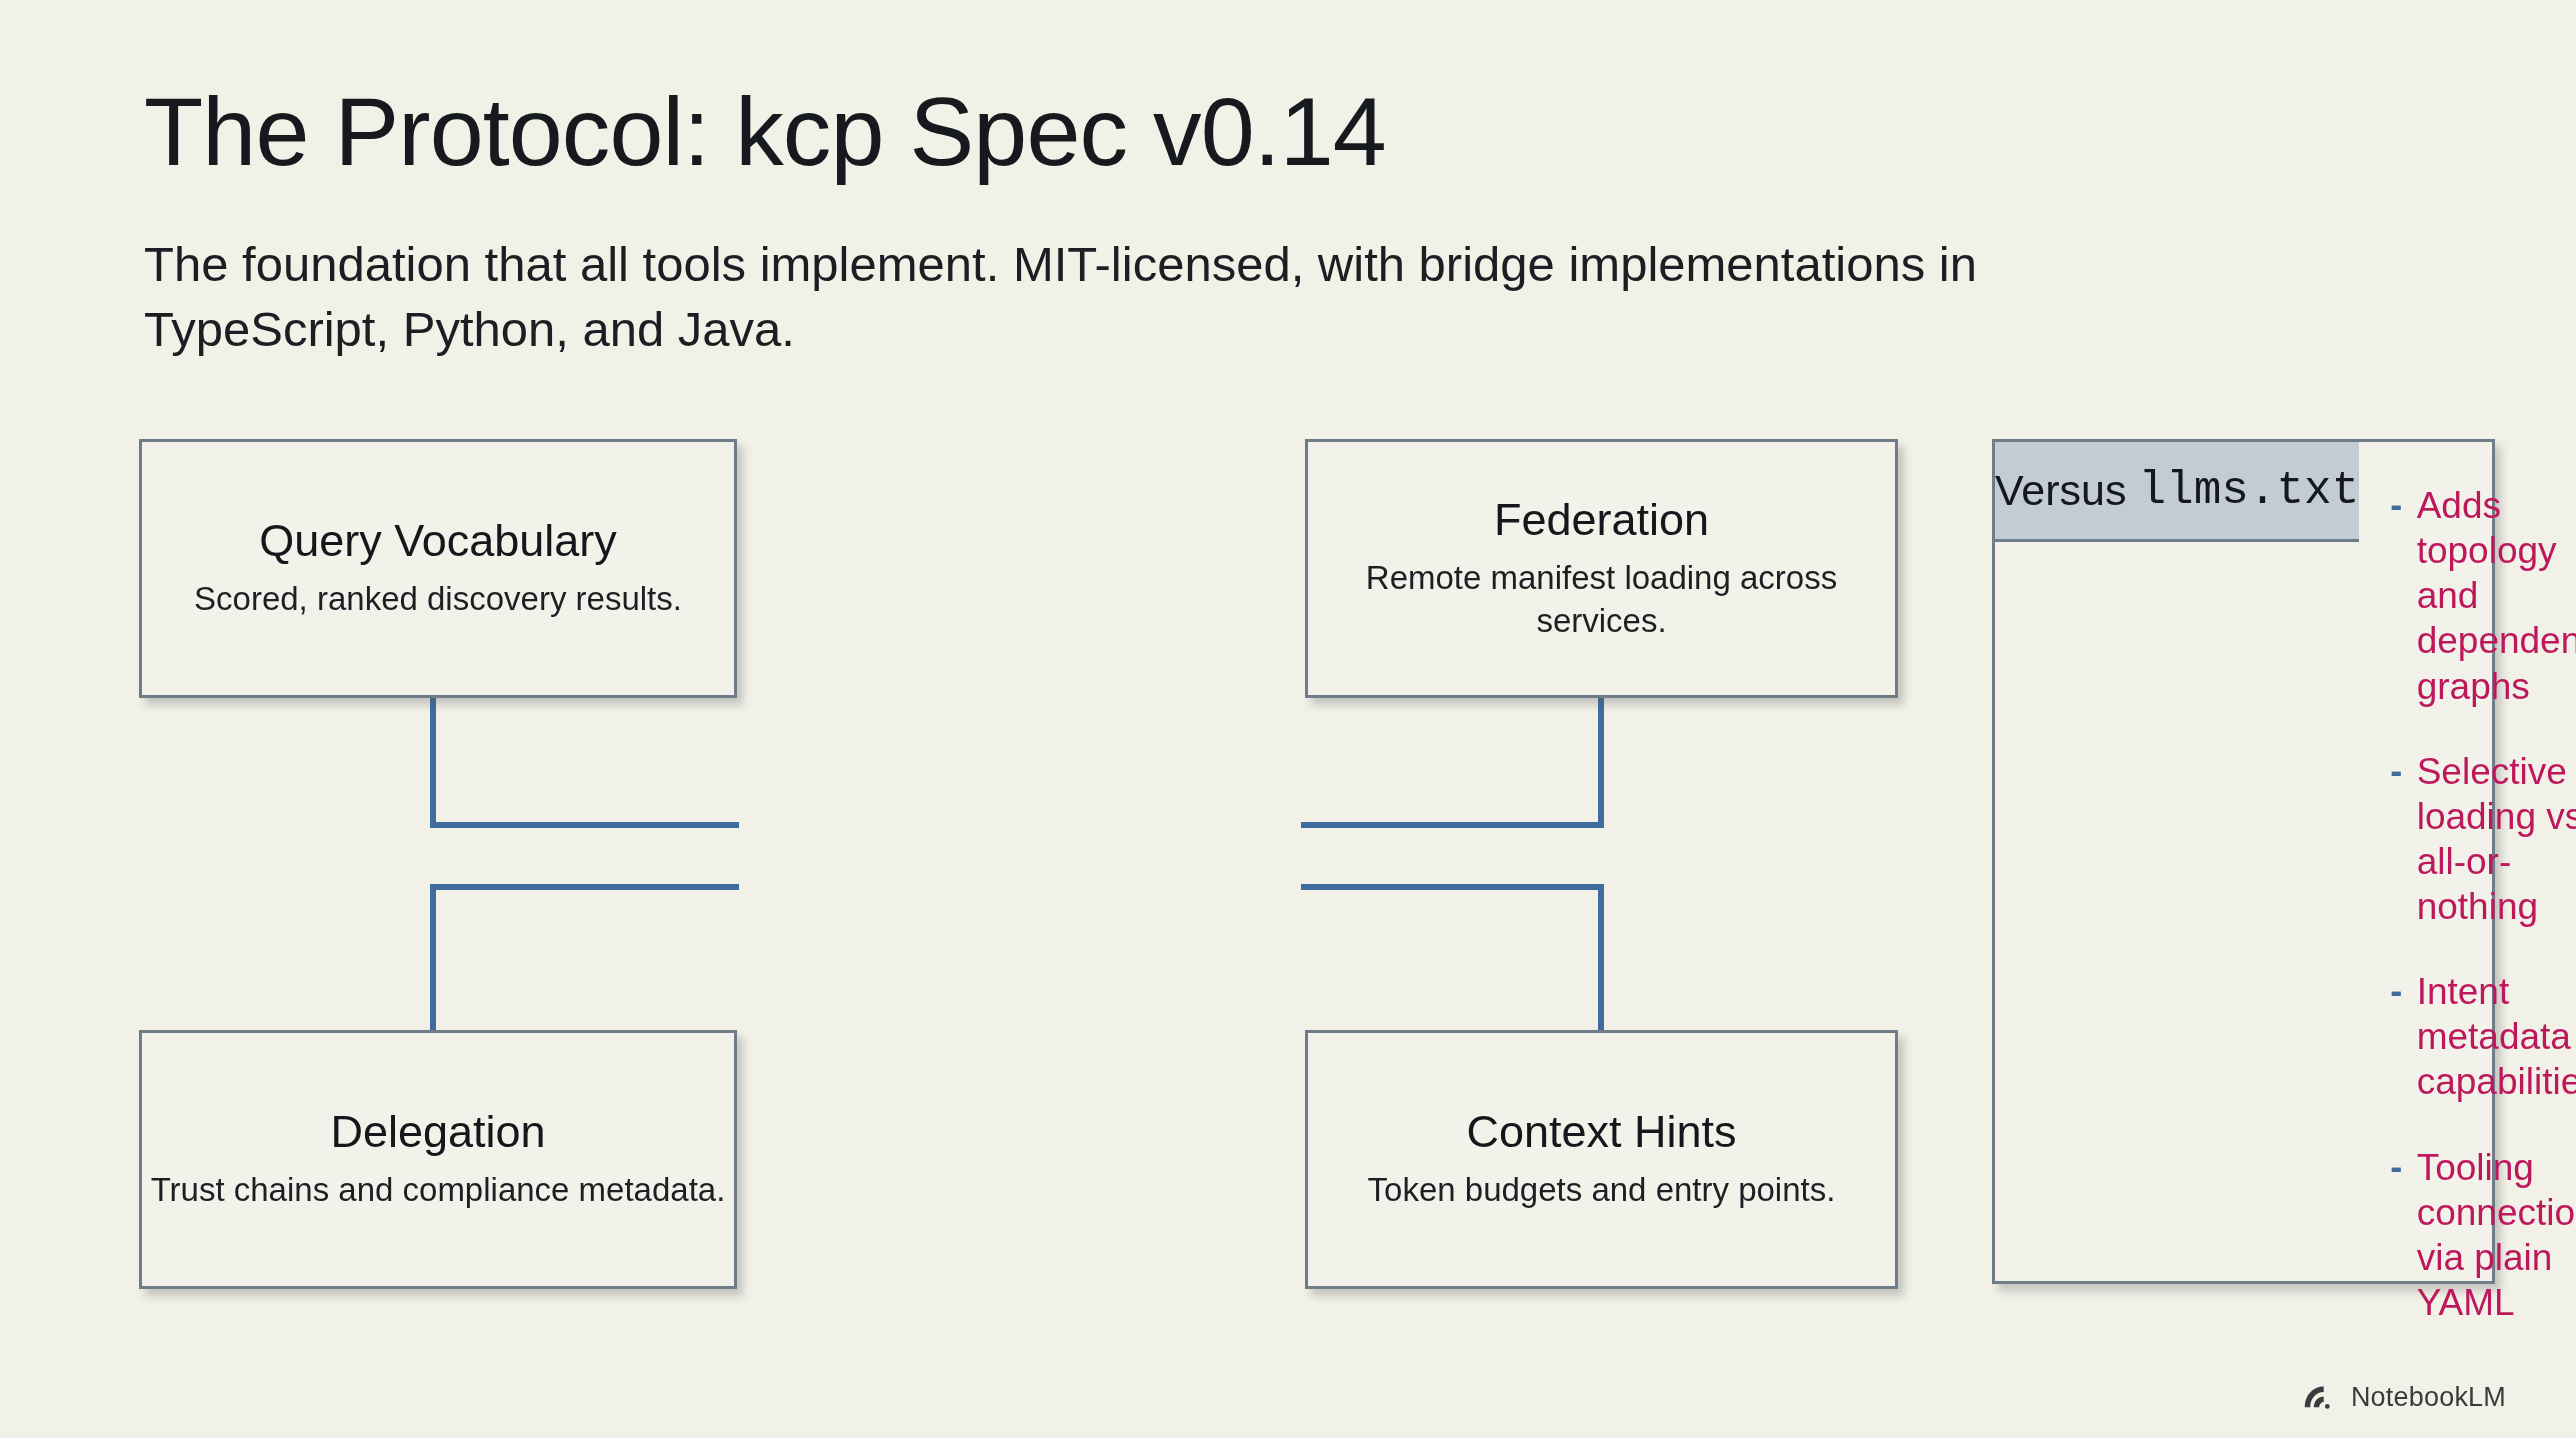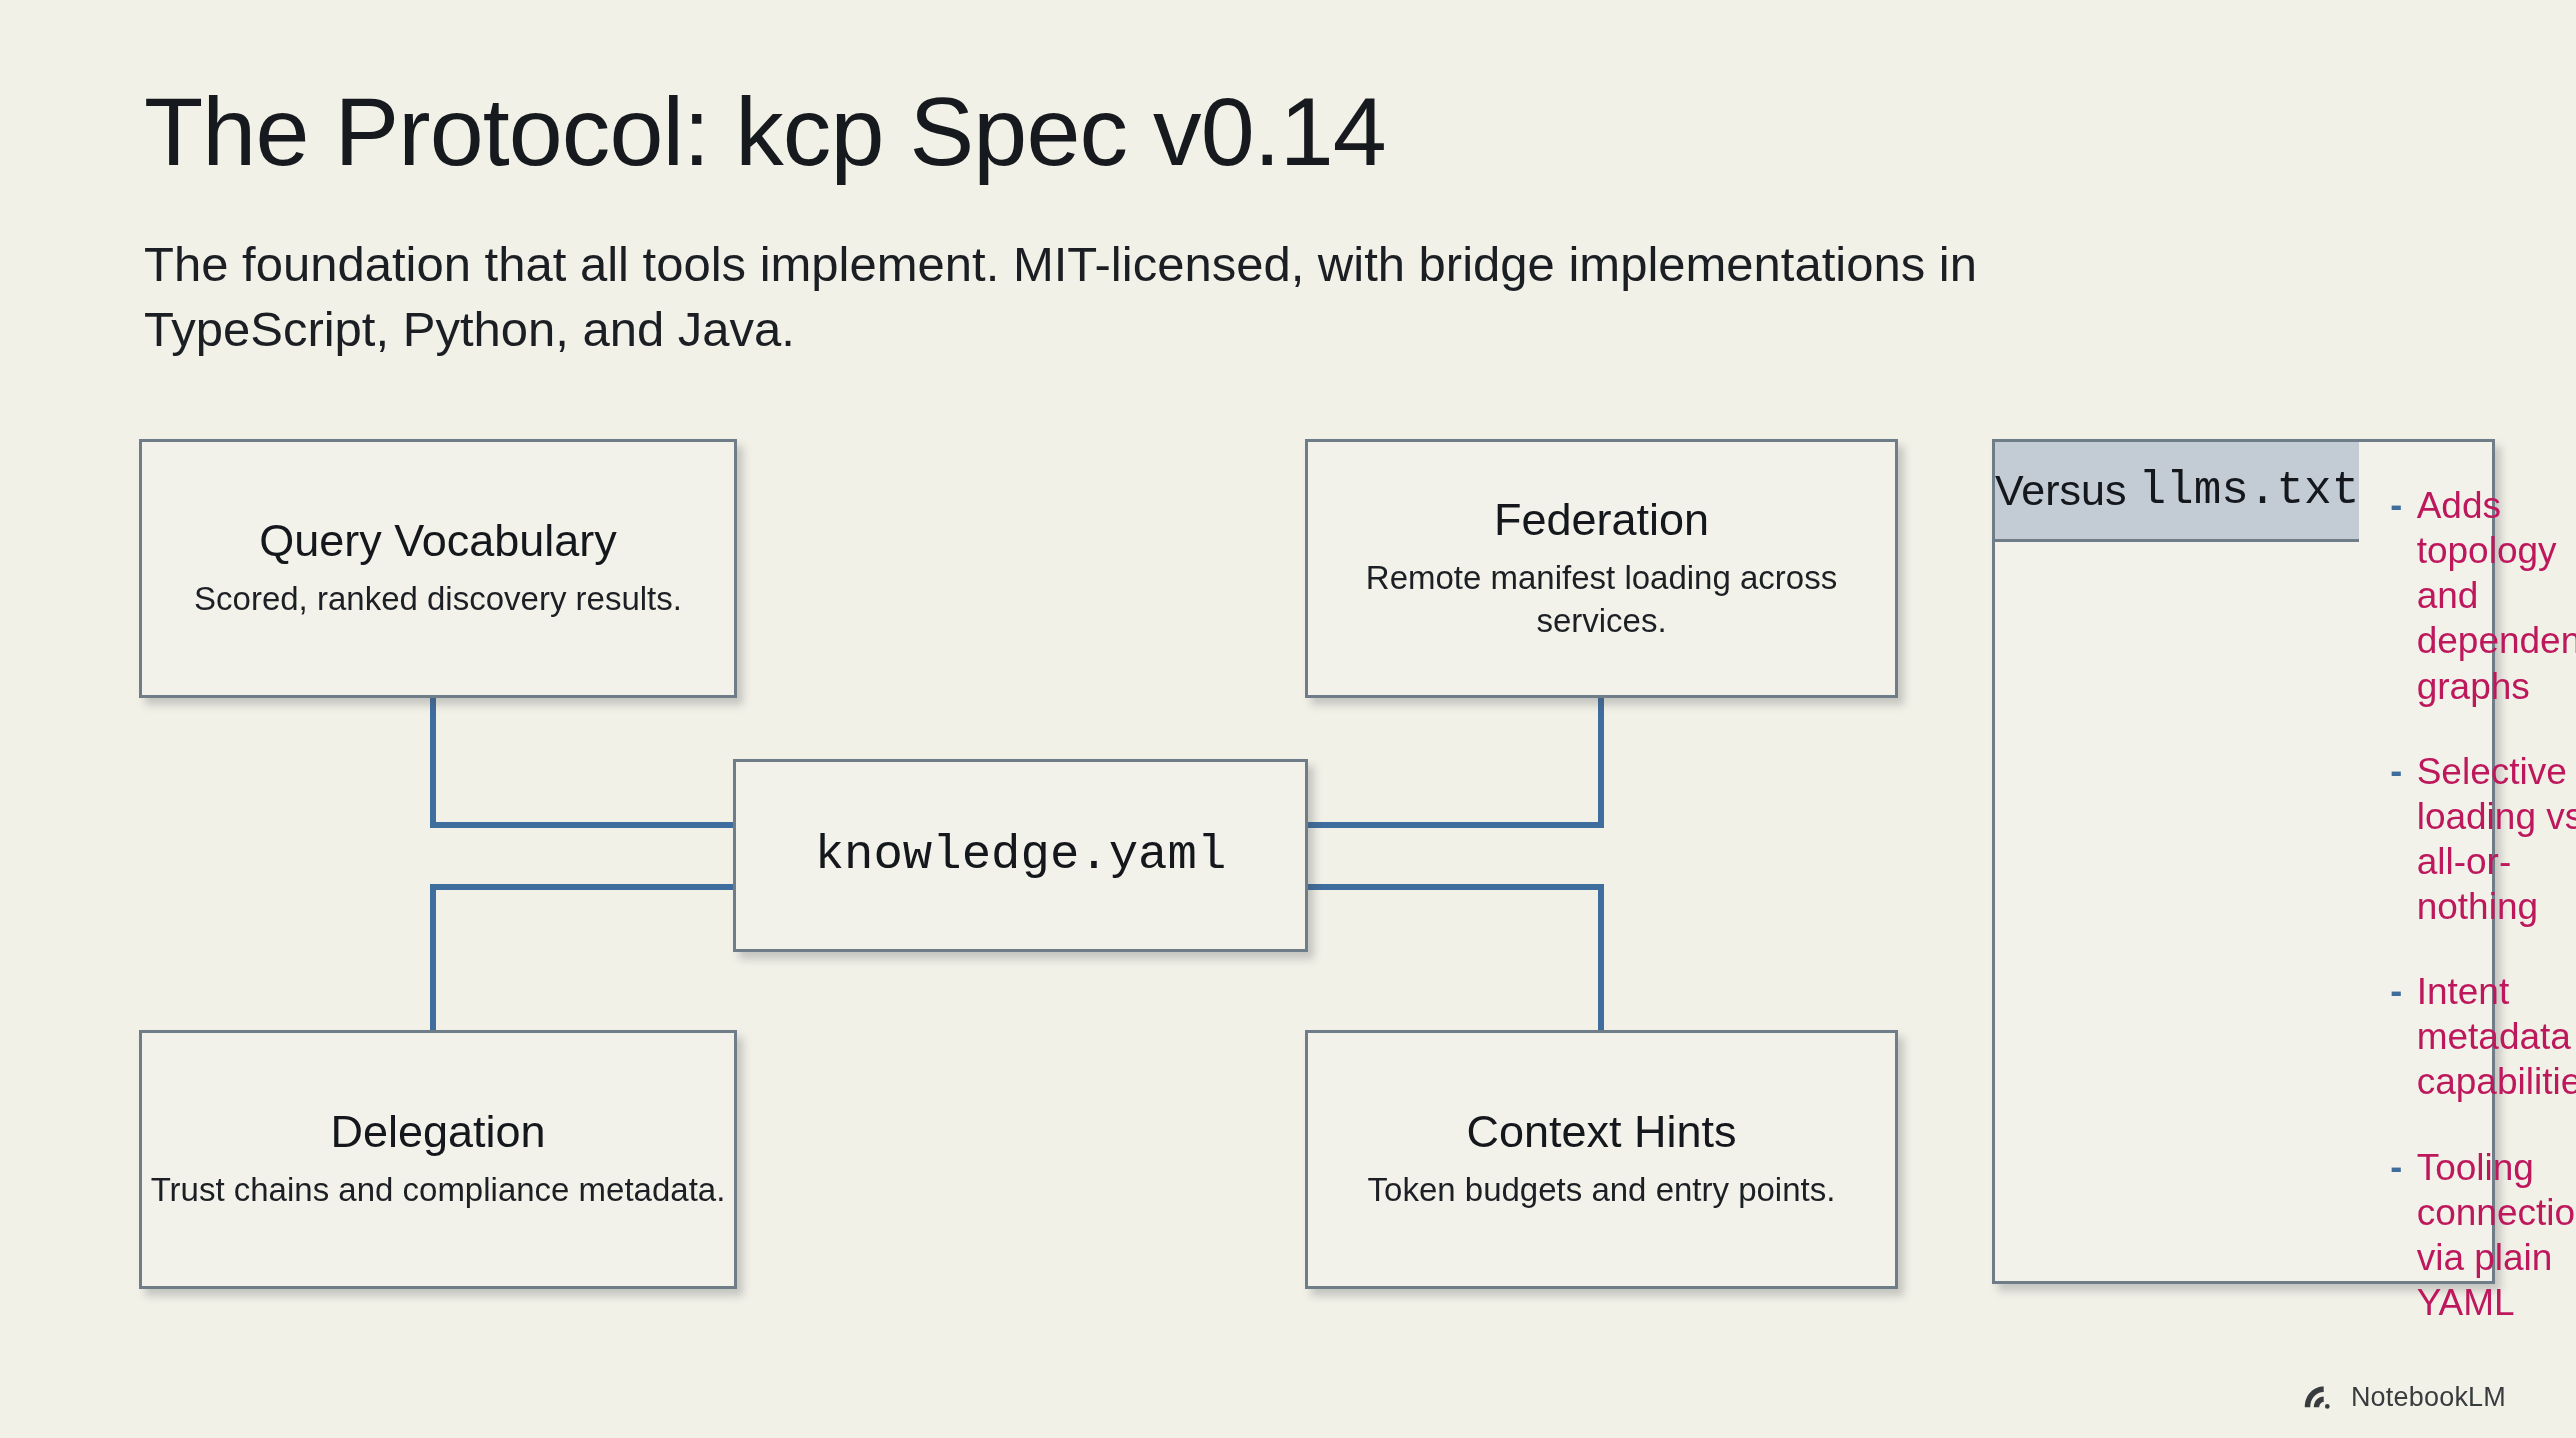--- a/index.html
+++ b/index.html
@@ -144,23 +144,20 @@
   <div class="card" id="card-delegation">
     <div class="c-title">Delegation</div>
     <div class="c-body">Trust chains and compliance metadata.</div>
   </div>
 
   <div class="card" id="card-context">
     <div class="c-title">Context Hints</div>
     <div class="c-body">Token budgets and entry points.</div>
   </div>
 
-  <div class="card" id="card-center">
-    <div class="c-title">knowledge.yaml</div>
-  </div>
 
   <div id="panel-versus">
     <div class="p-head">
       <span>Versus</span>
       <span>&nbsp;</span>
       <span class="mono">llms.txt</span>
     </div>
     <div class="p-body">
       <div class="bullet">
         <span class="dash">-</span>

